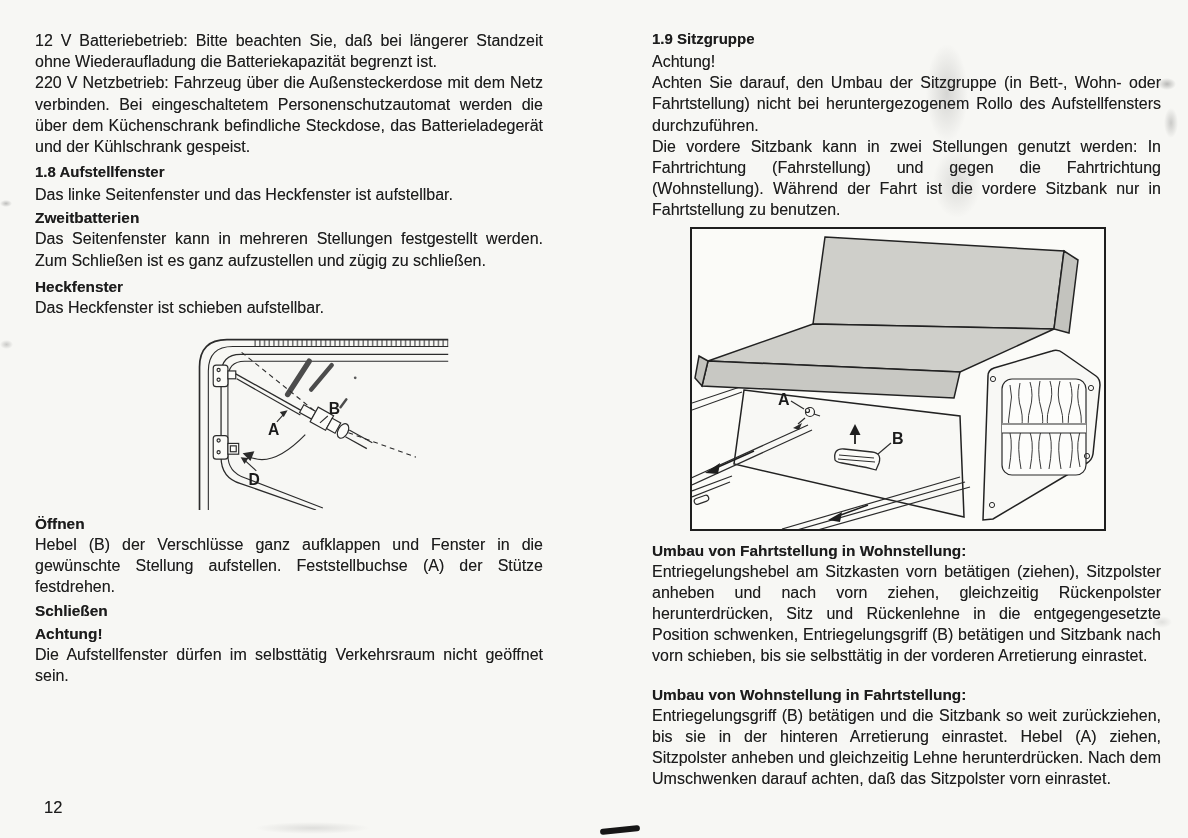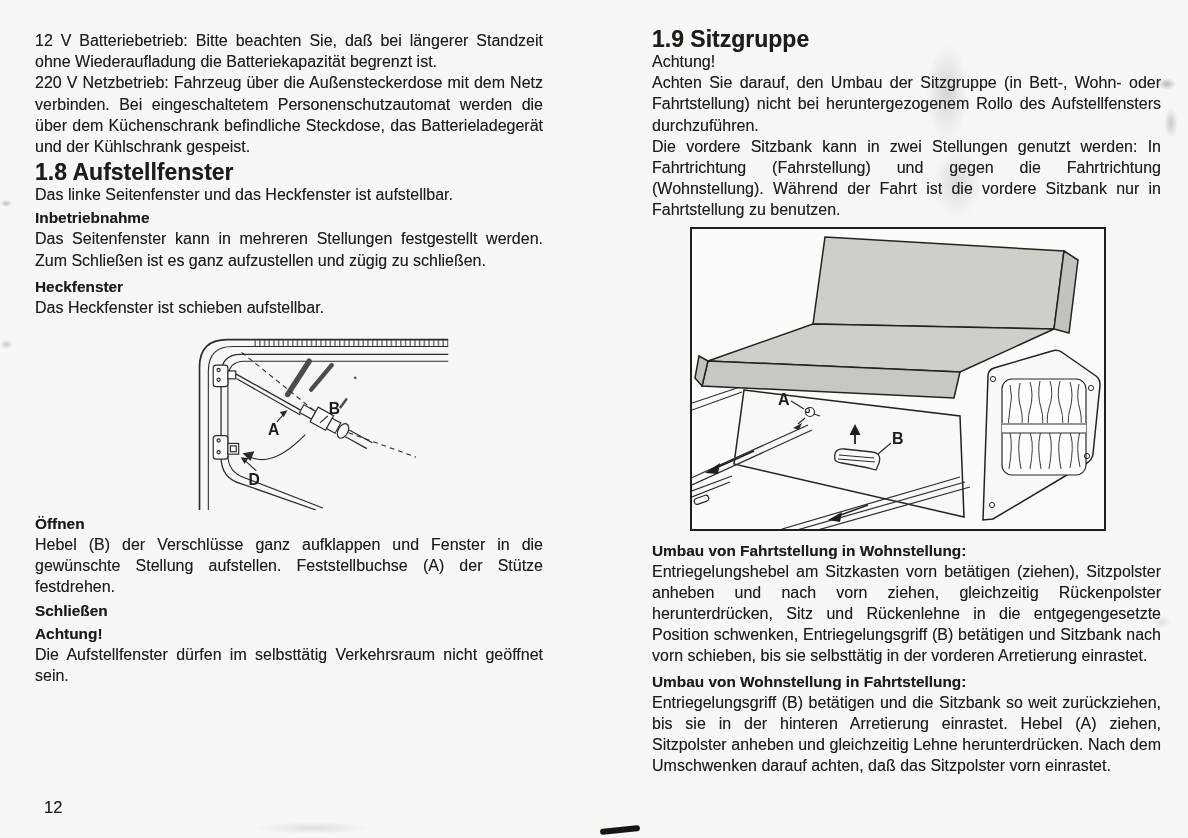--- a/index.html
+++ b/index.html
@@ -12,21 +12,21 @@
   }
   .col{position:absolute;top:0;}
   .col-left{left:35px;width:508px;top:30px;}
   .col-right{left:652px;width:509px;top:28px;}
   p.body{
     margin:0;font-size:16px;line-height:21.2px;text-align:justify;
     text-shadow:0 0 .4px rgba(20,20,20,.45);
   }
   .gap-sm{margin-top:4px;}
   h1.sec{
-    margin:3px 0 1px 0;font-size:23px;line-height:22px;font-weight:700;
+    margin:3px 0 1px 0;font-size:15px;line-height:22px;font-weight:700;
     text-shadow:0 0 .4px rgba(20,20,20,.5);
   }
   h2.sub{
     margin:3px 0 0 0;font-size:15.4px;line-height:20px;font-weight:700;
     text-shadow:0 0 .4px rgba(20,20,20,.5);
   }
   .fig-window{
     position:relative;width:270px;height:188px;margin:4px 0 4px 148px;
   }
   .fig-seat{
@@ -44,21 +44,21 @@
 </head>
 <body>
 
 <div class="col col-left">
   <p class="body">12 V Batteriebetrieb: Bitte beachten Sie, daß bei längerer Standzeit ohne Wiederaufladung die Batteriekapazität begrenzt ist.</p>
   <p class="body gap-sm">220 V Netzbetrieb: Fahrzeug über die Außensteckerdose mit dem Netz verbinden. Bei eingeschaltetem Personenschutzautomat werden die über dem Küchenschrank befindliche Steckdose, das Batterieladegerät und der Kühlschrank gespeist.</p>
 
   <h1 class="sec" style="margin-top:4px">1.8 Aufstellfenster</h1>
   <p class="body">Das linke Seitenfenster und das Heckfenster ist aufstellbar.</p>
 
-  <h2 class="sub">Inbetriebnahme</h2>
+  <h2 class="sub">Zweitbatterien</h2>
   <p class="body">Das Seitenfenster kann in mehreren Stellungen festgestellt werden. Zum Schließen ist es ganz aufzustellen und zügig zu schließen.</p>
 
   <h2 class="sub" style="margin-top:6px">Heckfenster</h2>
   <p class="body">Das Heckfenster ist schieben aufstellbar.</p>
 
   <div class="fig-window">
     <svg width="270" height="188" viewBox="0 0 270 192">
       <g stroke="#2b2b2b" fill="none" stroke-width="1.7">
         <path d="M14,192 L14,46 Q14,18 42,18 L268,18"></path>
         <path d="M23,192 L23,50 Q23,25 48,25 L268,25" stroke-width="1.1"></path>
@@ -206,21 +206,21 @@
         <polygon points="136,291 150,283 148,293" fill="#1e1e1e"></polygon>
       </g>
       <text class="fig-label" x="86" y="176">A</text>
       <text class="fig-label" x="200" y="215">B</text>
     </svg>
   </div>
 
   <h2 class="sub">Umbau von Fahrtstellung in Wohnstellung:</h2>
   <p class="body">Entriegelungshebel am Sitzkasten vorn betätigen (ziehen), Sitzpolster anheben und nach vorn ziehen, gleichzeitig Rückenpolster herunterdrücken, Sitz und Rückenlehne in die entgegengesetzte Position schwenken, Entriegelungsgriff (B) betätigen und Sitzbank nach vorn schieben, bis sie selbsttätig in der vorderen Arretierung einrastet.</p>
 
-  <h2 class="sub" style="margin-top:5px">Umbau von Wohnstellung in Fahrtstellung:</h2>
+  <h2 class="sub" style="margin-top:18px">Umbau von Wohnstellung in Fahrtstellung:</h2>
   <p class="body">Entriegelungsgriff (B) betätigen und die Sitzbank so weit zurückziehen, bis sie in der hinteren Arretierung einrastet. Hebel (A) ziehen, Sitzpolster anheben und gleichzeitig Lehne herunterdrücken. Nach dem Umschwenken darauf achten, daß das Sitzpolster vorn einrastet.</p>
 </div>
 
 <div class="page-num">12</div>
 
 <div class="smudge" style="left:926px;top:44px;width:42px;height:98px;background:radial-gradient(closest-side,rgba(60,60,60,.18),rgba(60,60,60,0));"></div>
 <div class="smudge" style="left:933px;top:148px;width:48px;height:70px;background:radial-gradient(closest-side,rgba(60,60,60,.15),rgba(60,60,60,0));"></div>
 <div class="smudge" style="left:600px;top:827px;width:40px;height:6px;background:#161616;border-radius:3px;transform:rotate(-6deg);"></div>
 <div class="smudge" style="left:255px;top:822px;width:115px;height:12px;background:radial-gradient(closest-side,rgba(70,70,70,.14),rgba(70,70,70,0));"></div>
 <div class="smudge" style="left:1158px;top:78px;width:18px;height:12px;background:radial-gradient(closest-side,rgba(40,40,40,.3),rgba(40,40,40,0));"></div>

